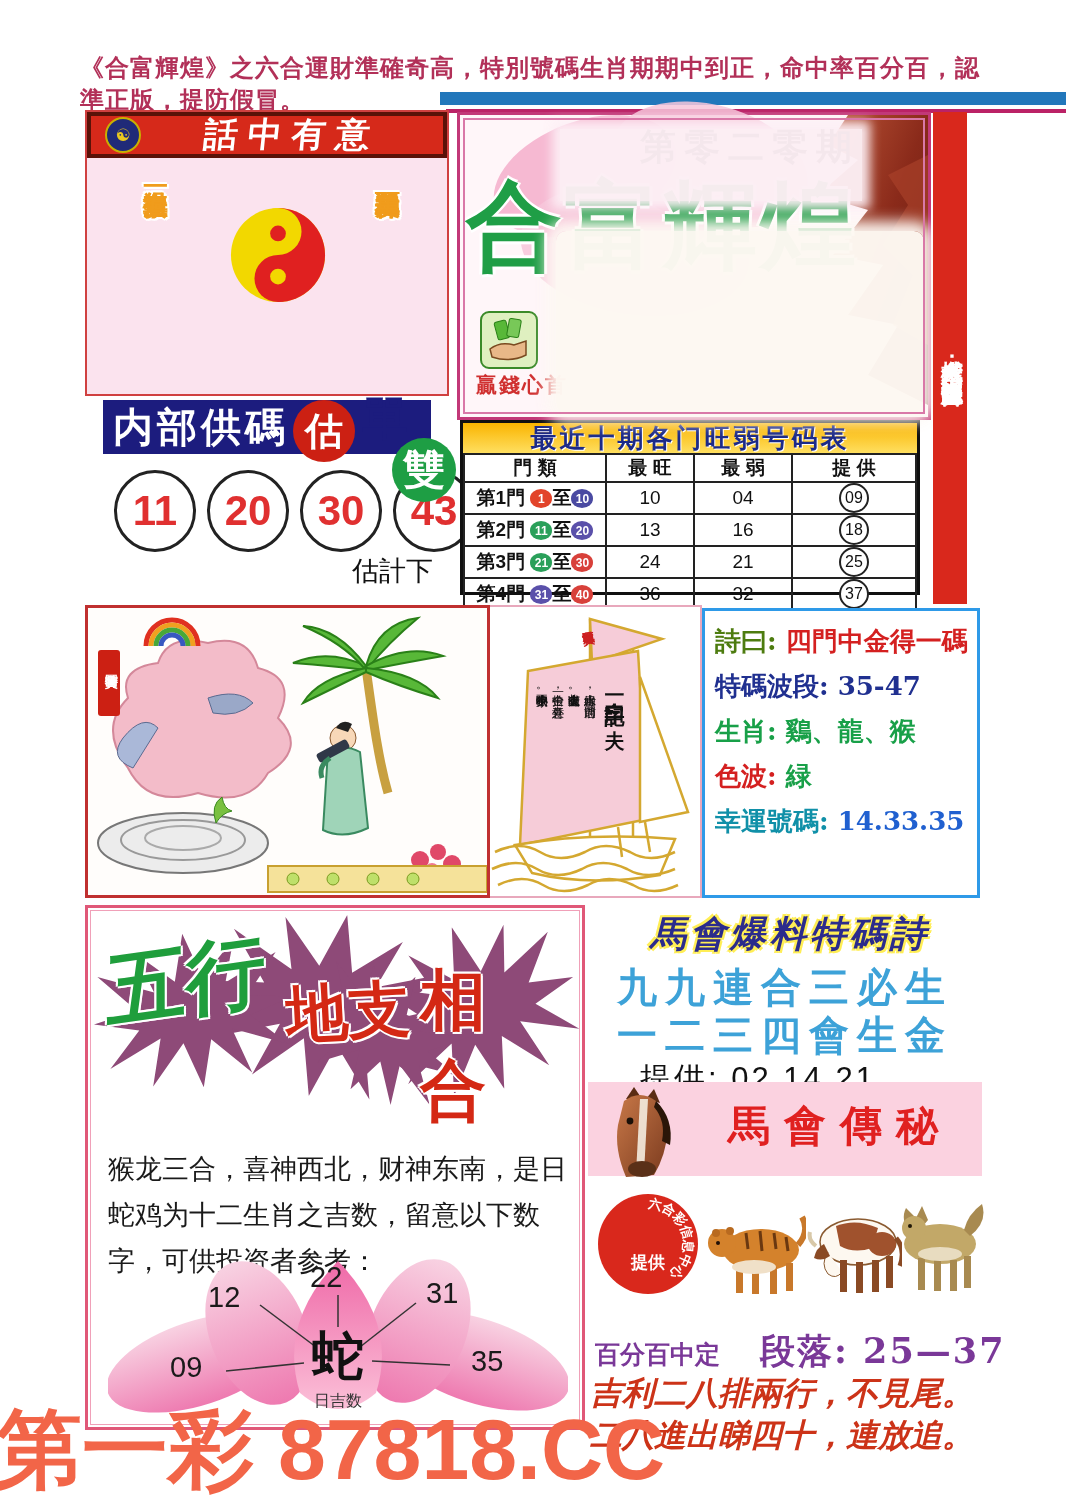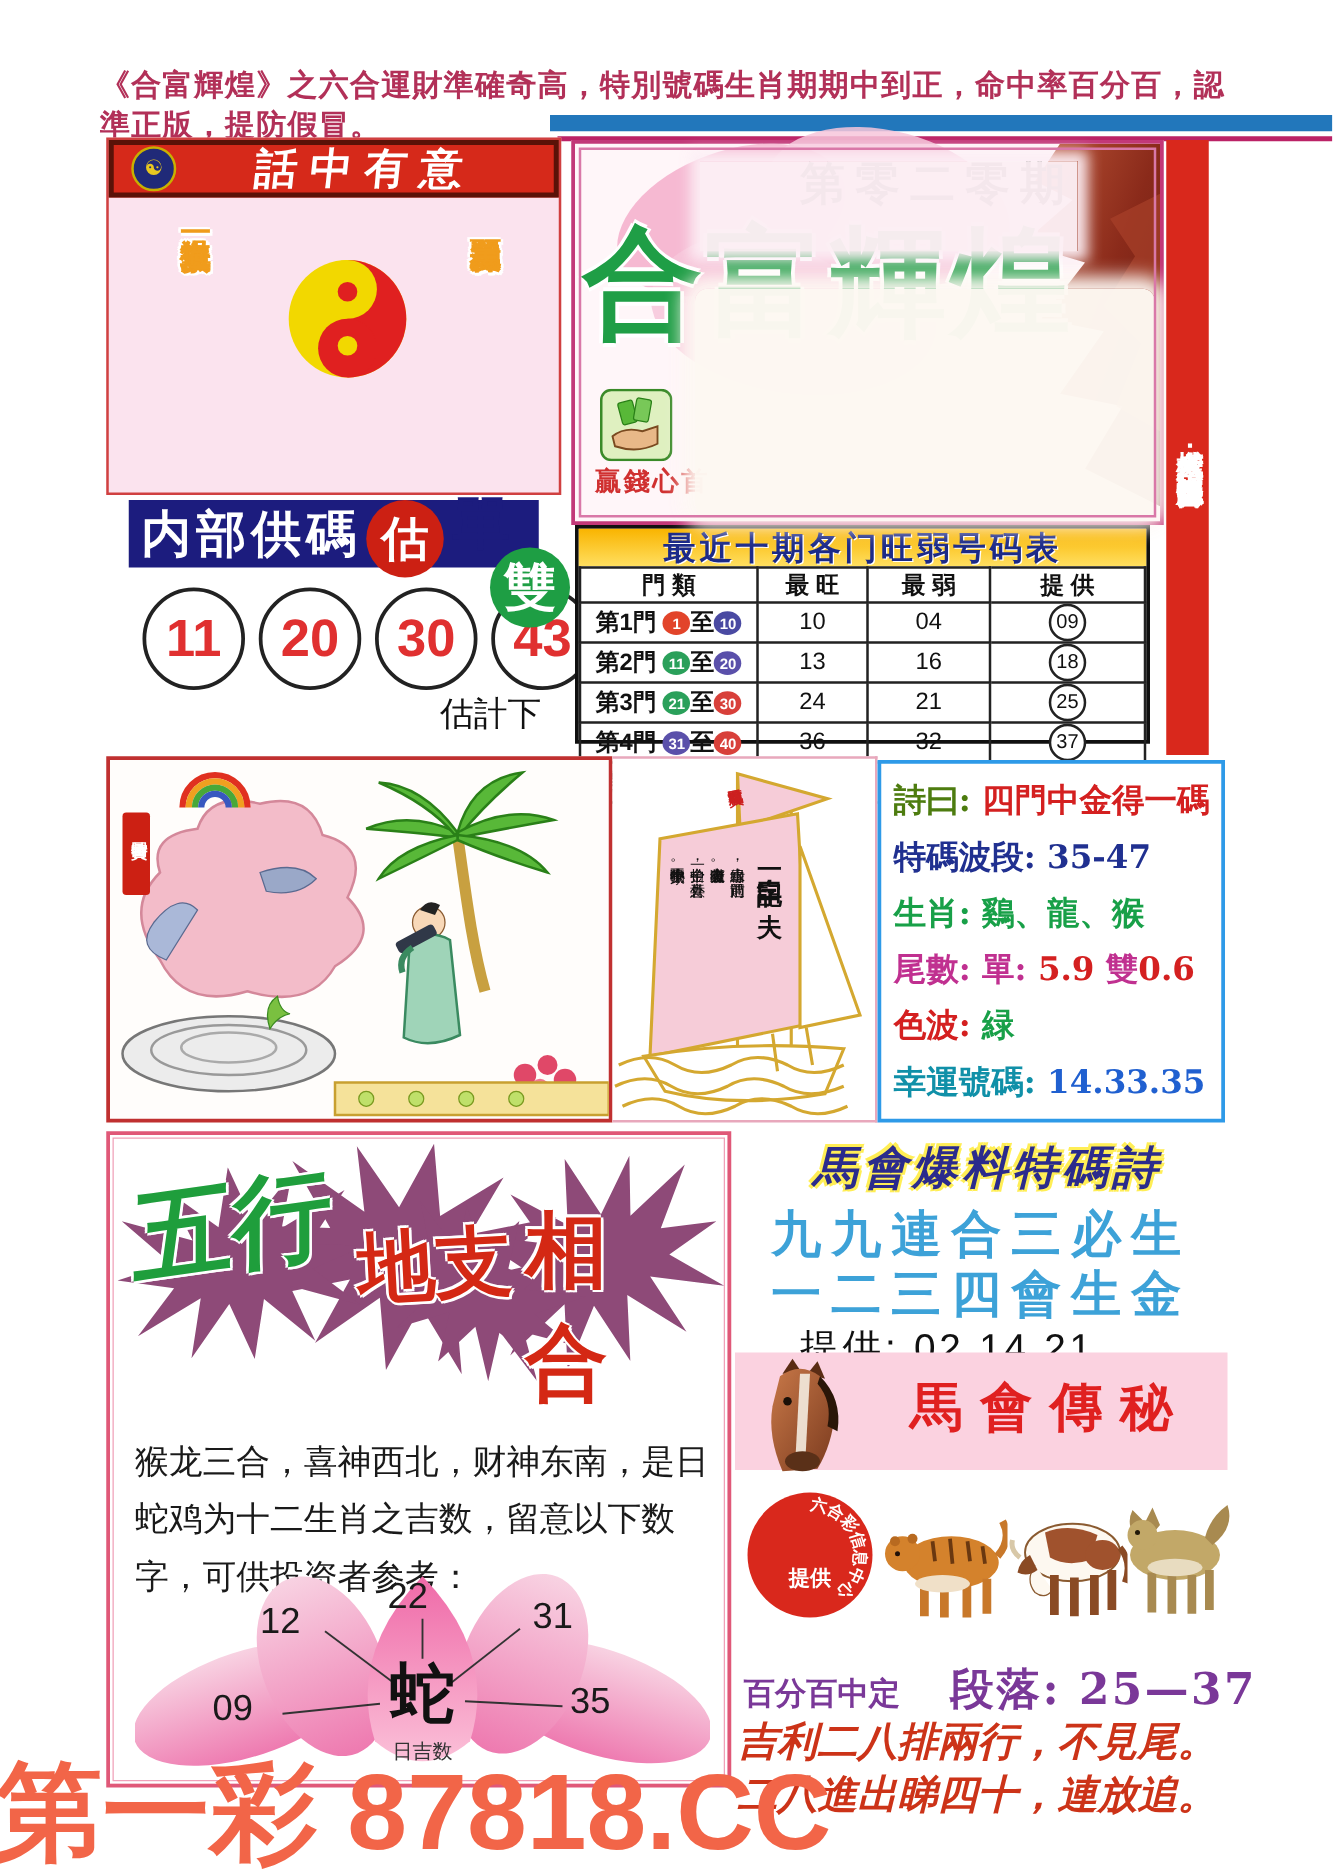--- a/index.html
+++ b/index.html
@@ -305,21 +305,20 @@
       <div class="sailline">老夫上山有收獲。</div>
       <div class="sailline">拾中一金，意外喜。</div>
       <div class="sailline">家中小狗吠不停。</div>
     </div>
   </div>
 
   <div class="abs infobox">
     <div class="irow"><span class="c-blue">詩曰:</span> <span class="c-red">四門中金得一碼</span></div>
     <div class="irow"><span class="c-navy">特碼波段:</span> <span class="c-navy">35-47</span></div>
     <div class="irow"><span class="c-green">生肖:</span> <span class="c-green">鷄、龍、猴</span></div>
-    <div class="irow"><span class="c-mag">尾數:</span> <span class="c-mag">單:</span> <span class="c-red">5.9</span> <span class="c-mag">雙</span><span class="c-red">0.6</span></div>
     <div class="irow"><span class="c-red">色波:</span> <span class="c-green">緑</span></div>
     <div class="irow"><span class="c-teal">幸運號碼:</span> <span class="c-blu2">14.33.35</span></div>
   </div>
 
   <div class="abs bl-box">
     <div class="star" style="left:120px;top:5px;width:240px;height:185px;transform:rotate(12deg);"></div>
     <div class="star" style="left:5px;top:25px;width:200px;height:155px;transform:rotate(-8deg);"></div>
     <div class="star" style="left:290px;top:15px;width:200px;height:170px;transform:rotate(-18deg);"></div>
     <div class="star" style="left:210px;top:60px;width:170px;height:130px;transform:rotate(30deg);"></div>
     <div class="abs wx1 wshadow">五行</div>
@@ -348,21 +347,21 @@
           <line x1="152" y1="52" x2="208" y2="94"></line>
           <line x1="308" y1="50" x2="252" y2="94"></line>
           <line x1="118" y1="118" x2="196" y2="110"></line>
           <line x1="342" y1="112" x2="264" y2="108"></line>
         </g>
       </svg>
       <span class="lotusnum" style="left:202px;top:8px;">22</span>
       <span class="lotusnum" style="left:100px;top:28px;">12</span>
       <span class="lotusnum" style="left:318px;top:24px;">31</span>
       <span class="lotusnum" style="left:62px;top:98px;">09</span>
-      <span class="lotusnum" style="left:348px;top:92px;">35</span>
+      <span class="lotusnum" style="left:363px;top:92px;">35</span>
       <div class="lotuscenter">蛇</div>
       <div class="lotuscap">日吉数</div>
     </div>
   </div>
 
   <div class="abs bltitle">馬會爆料特碼詩</div>
   <div class="abs blline">九九連合三必生</div>
   <div class="abs blline bl2">一二三四會生金</div>
   <div class="abs bltg">提供: 02 14 21</div>
 

